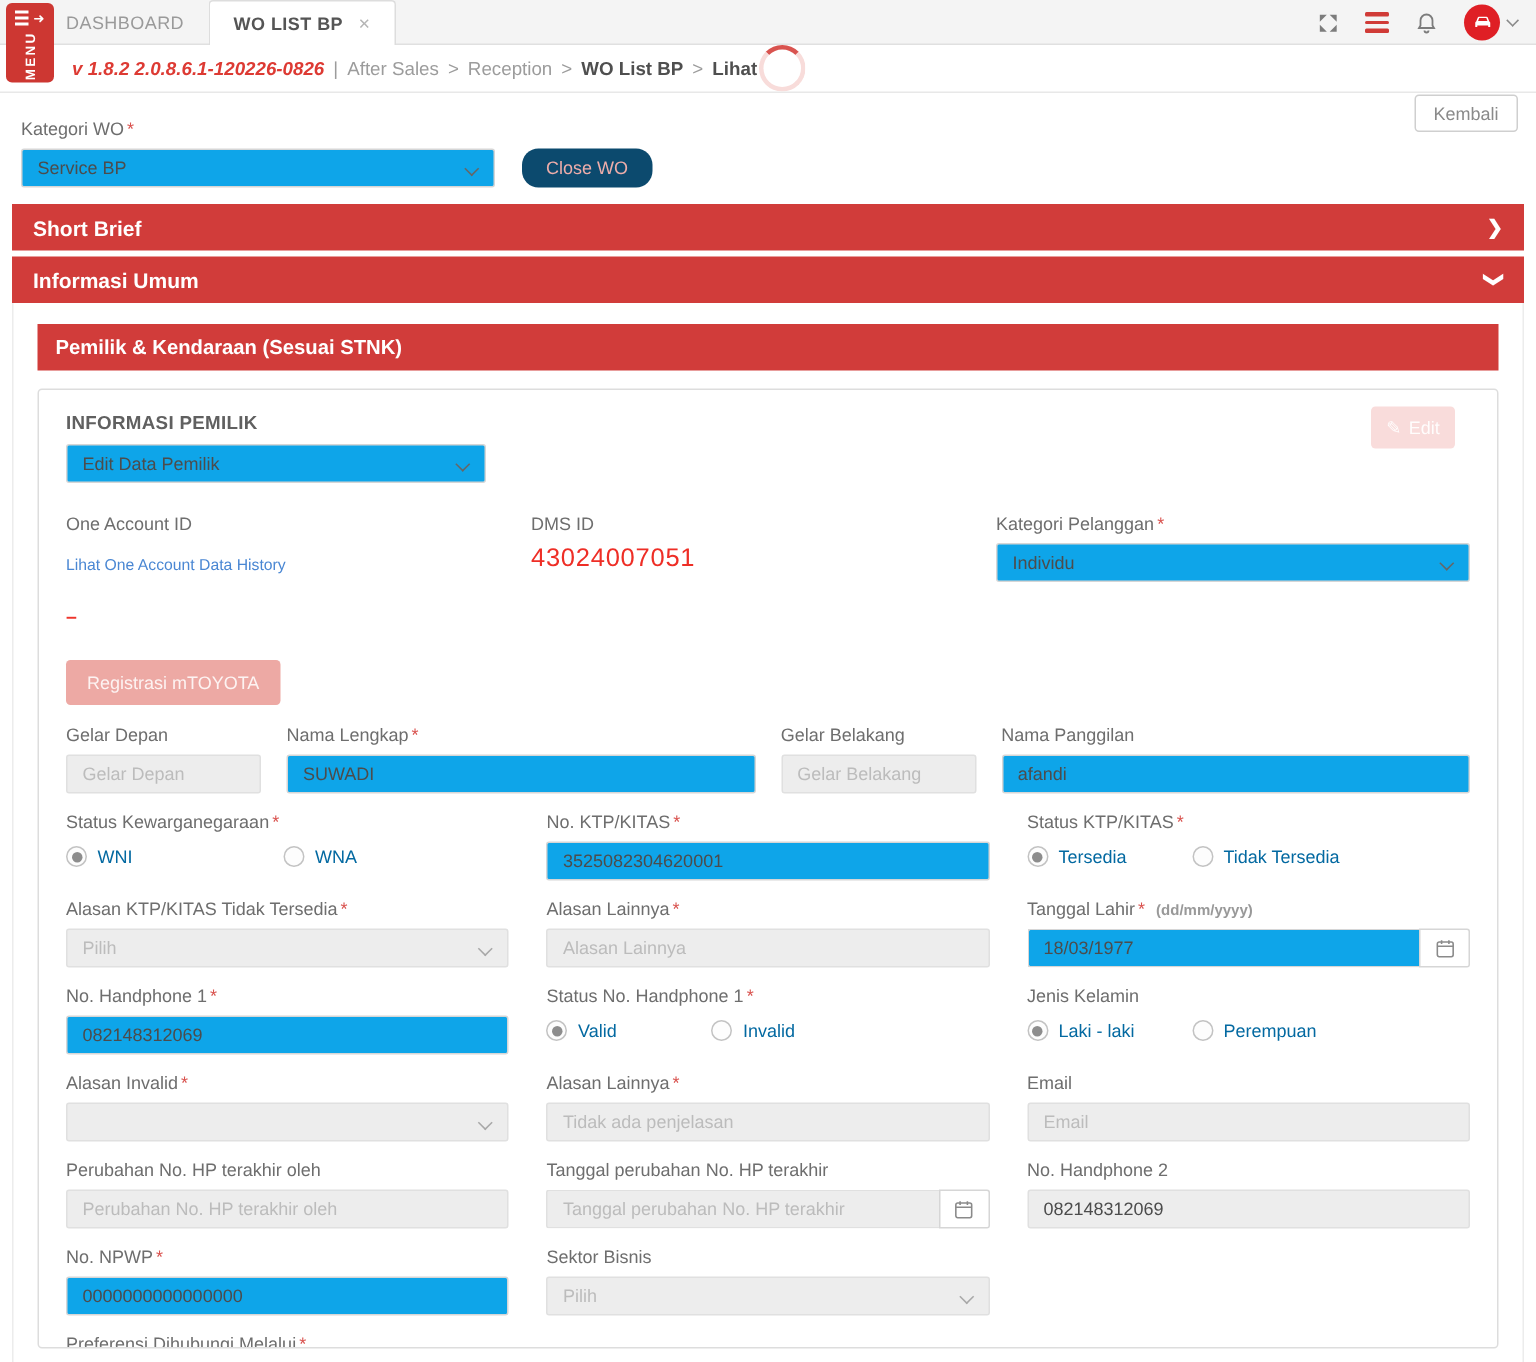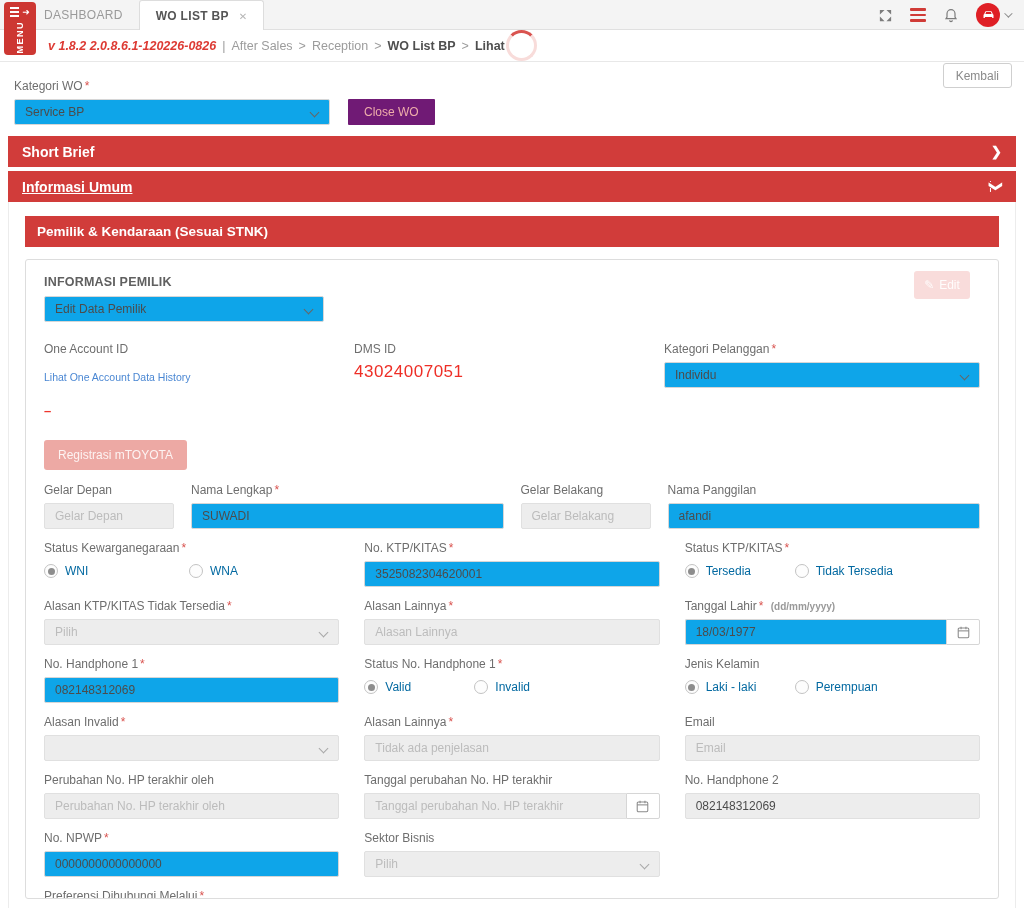--- a/index.html
+++ b/index.html
@@ -58,26 +58,26 @@
   .tbox { height:26px; background:#0ea5e9; border:1px solid #d6d6d6; border-radius:2px;
           display:flex; align-items:center; padding:0 10px; font-size:12px; color:#4c4c4c; }
   .tbox.ph { color:#b3b3b3; }
   .tbox.dis { background:#ededed; border-color:#e0e0e0; }
   .tbox.dis.ph { color:#bcbcbc; }
   .selbox { position:relative; padding-right:26px; cursor:pointer; }
   .sel-caret { position:absolute; right:11px; top:9px; width:7px; height:7px;
                border-right:1.5px solid #666; border-bottom:1.5px solid #666; transform:rotate(45deg); }
   .selbox.dis .sel-caret { border-color:#a8a8a8; }
 
-  .btn-closewo { height:26px; padding:4px 16px; background:#701a75; color:#eeadaa; border:none;
-                 border-radius:1px; font-size:12px; font-family:"Liberation Sans",sans-serif; }
+  .btn-closewo { height:26px; padding:4px 16px; background:#0c4a6e; color:#eeadaa; border:none;
+                 border-radius:11px; font-size:12px; font-family:"Liberation Sans",sans-serif; }
 
   .accordion { margin:11px 8px 0; height:31px; background:#d13c3a; color:#fff; display:flex;
                align-items:center; justify-content:space-between; padding:0 14px; cursor:pointer; }
-  .accordion + .accordion { margin-top:4px;text-decoration:underline; }
+  .accordion + .accordion { margin-top:4px; }
   .acc-title { font-size:14px; font-weight:bold; }
   .acc-chevron { font-size:13px; font-weight:bold; }
   .acc-chevron.down { transform:rotate(90deg); }
 
   .panel { margin:0 8px; background:#fff; border-left:1px solid #ececec; border-right:1px solid #ececec;
            height:714px; overflow:hidden; }
   .section-header { margin:14px 16px 0; height:31px; background:#d13c3a; color:#fff; display:flex;
                     align-items:center; padding:0 12px; font-size:13.5px; font-weight:bold; }
   .card { position:relative; margin:12px 16px 0; border:1px solid #dddddd; border-radius:3px;
           padding:15px 18px; height:640px; overflow:hidden; }

